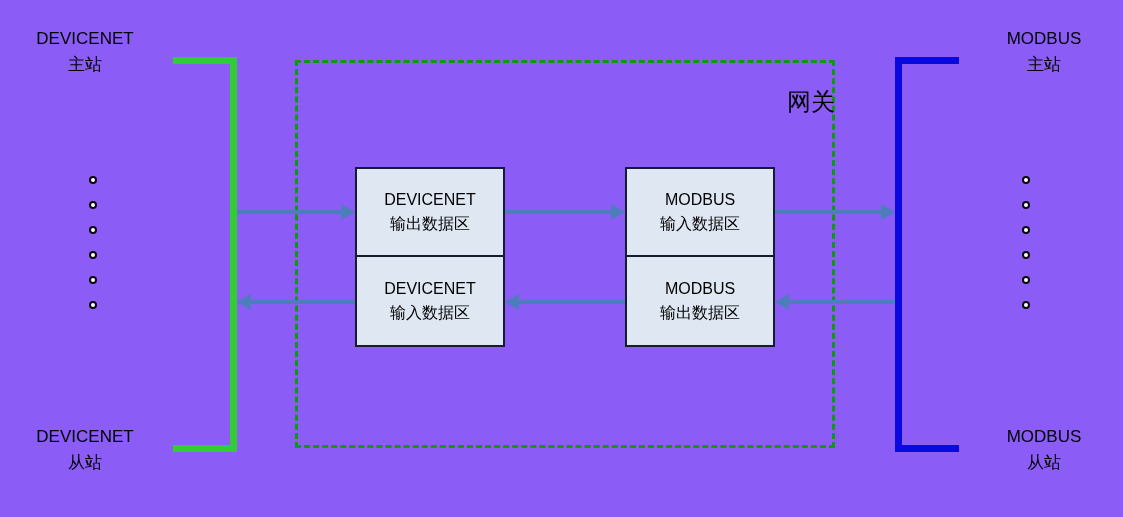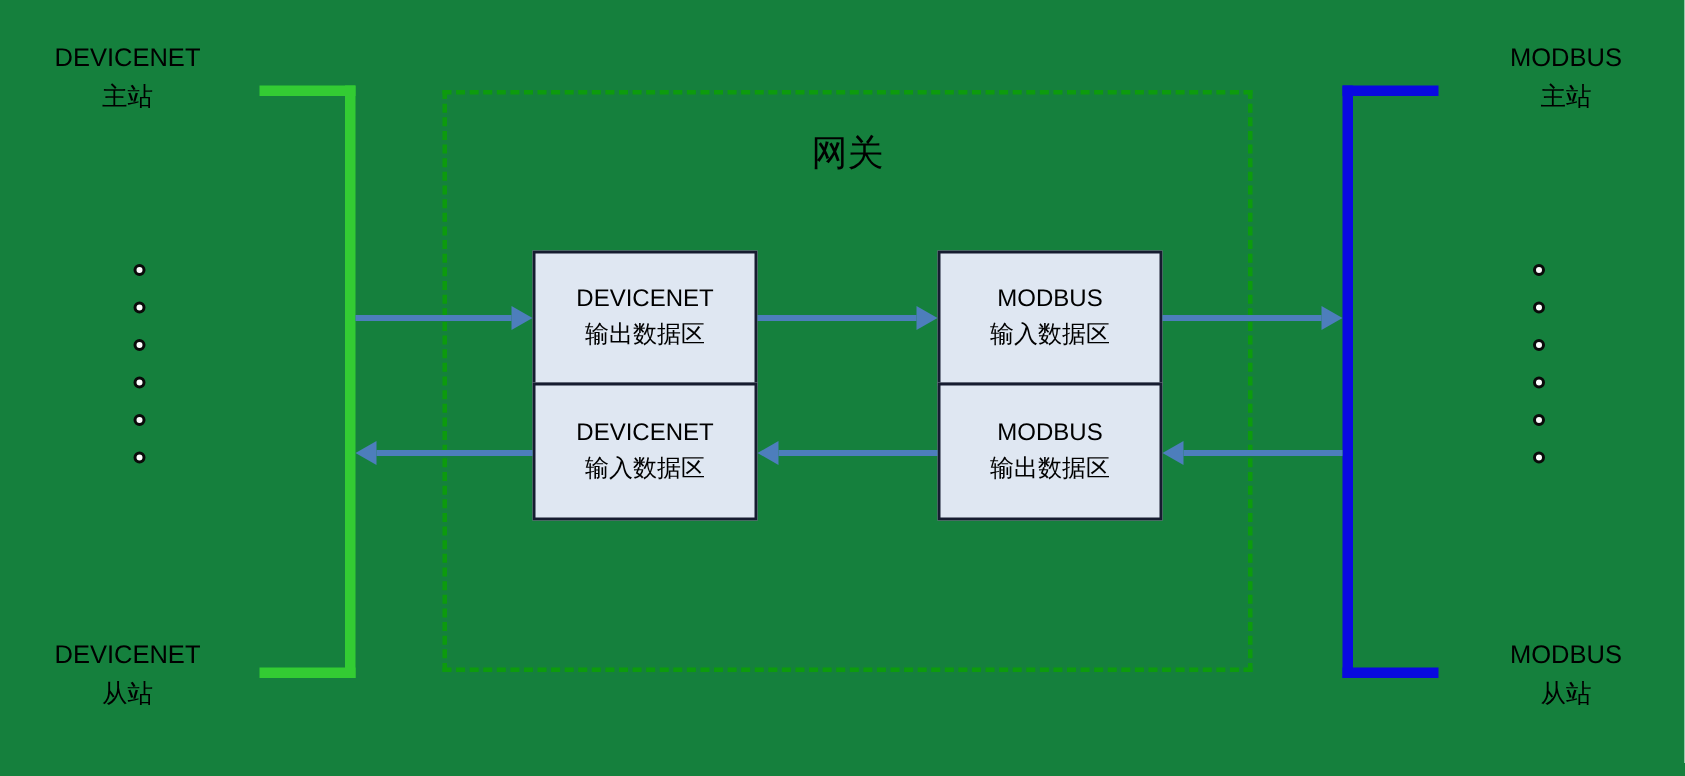--- a/index.html
+++ b/index.html
@@ -8,21 +8,21 @@
     --gateway-dash:#0d9b0d;
     --arrow:#4d7ebc;
     --box-fill:#dfe7f2;
     --box-border:#161c30;
     --text:#000000;
   }
   html,body{margin:0;padding:0;background:#fff;}
   .canvas{
     position:relative;
     width:1123px;height:517px;
-    background:#15803d;
+    background:#8b5cf6;
     font-family:"Liberation Sans", sans-serif;
     color:var(--text);
     overflow:hidden;
   }
   
   .station-label{
     position:absolute;
     width:150px;
     text-align:center;
     font-size:17px;
@@ -61,21 +61,21 @@
   .gateway-frame{
     position:absolute;
     left:295px;top:60px;
     width:534px;height:382px;
     border:3px dashed var(--gateway-dash);
   }
   .gateway-title{
     position:absolute;
     left:295px;top:86px;
     width:540px;
-    text-align:center;
+    text-align:right;
     font-size:24px;
     color:var(--text);
   }
   
   .data-box{
     position:absolute;
     width:150px;height:90px;
     box-sizing:border-box;
     background:var(--box-fill);
     border:2px solid var(--box-border);

